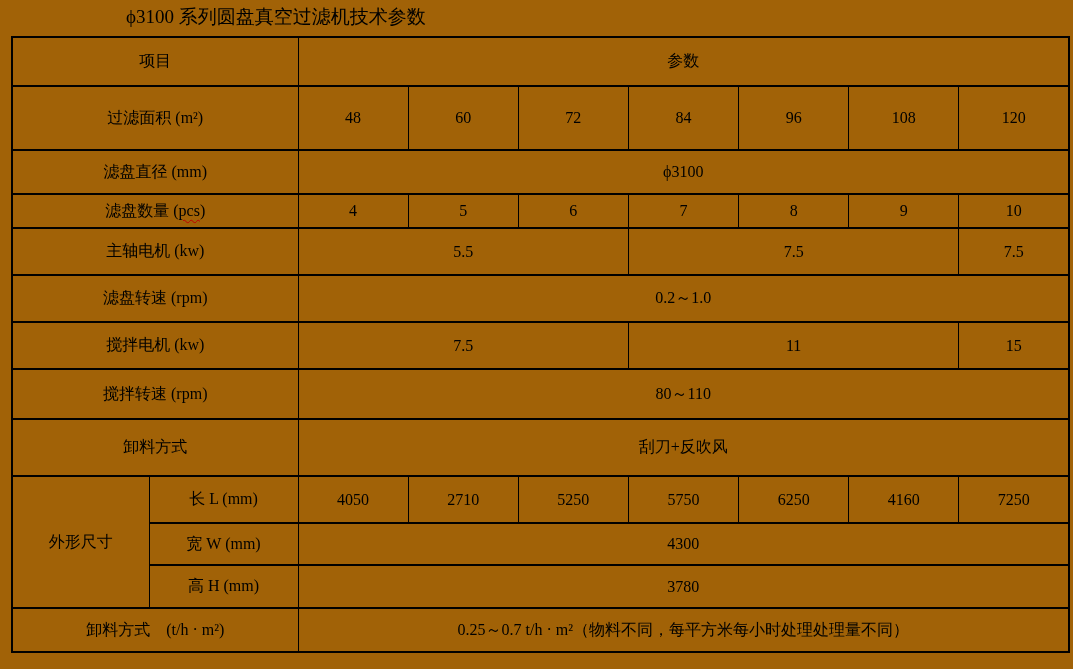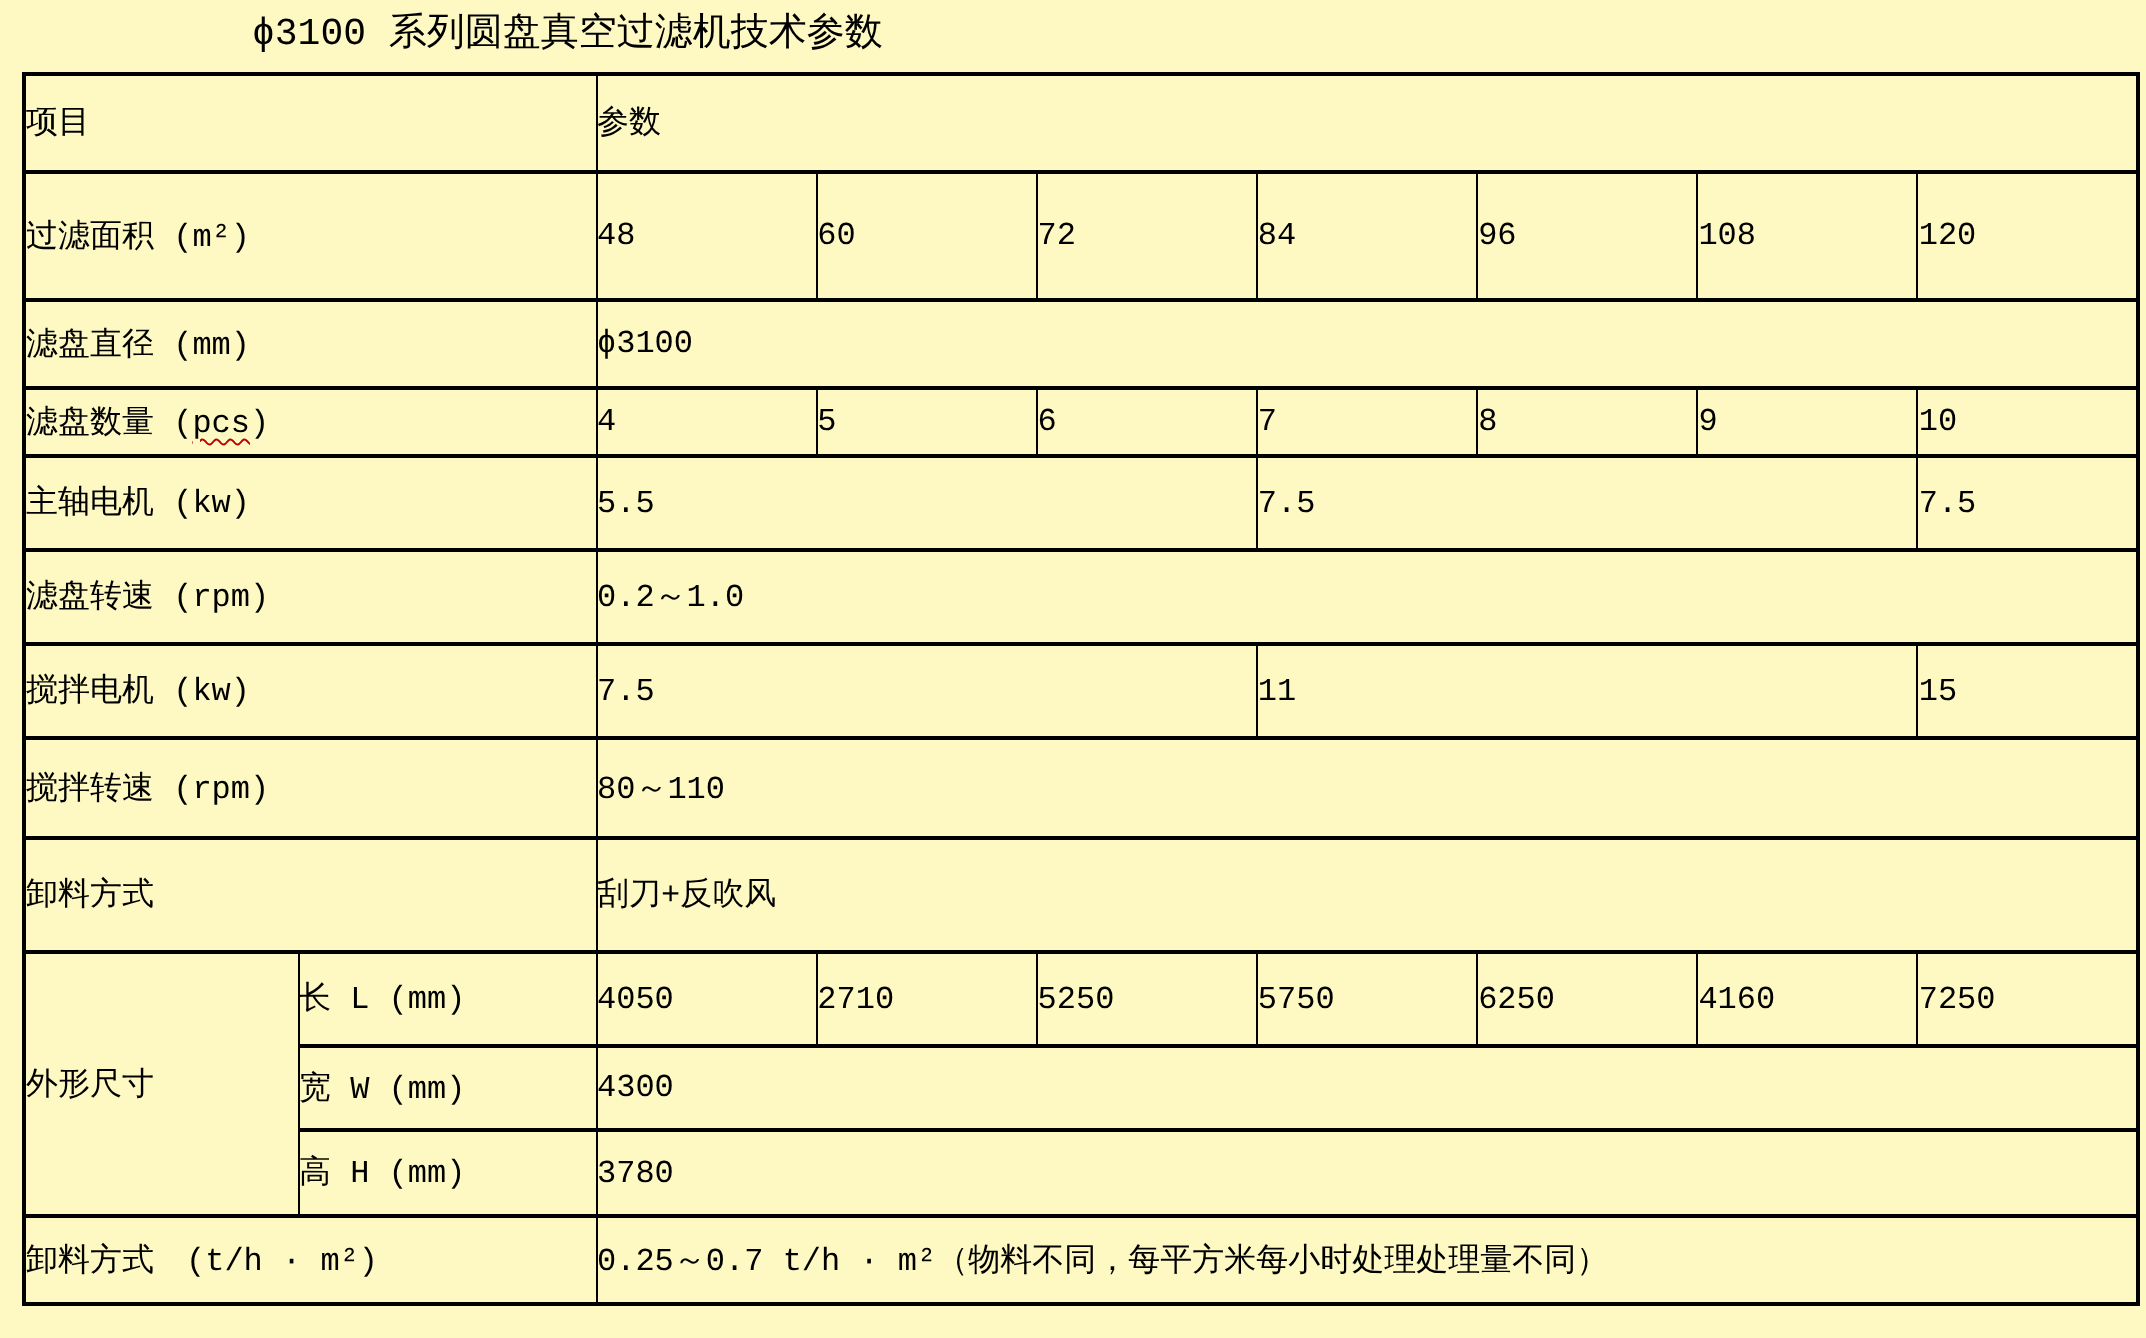--- a/index.html
+++ b/index.html
@@ -1,22 +1,22 @@
 <!DOCTYPE html>
 <html><head>
 <meta charset="utf-8">
 <style>
   html, body { margin: 0; padding: 0; background: #ffffff; }
   .page {
     position: relative;
     width: 1073px;
     height: 669px;
-    background: #fef9c3;
+    background: #a16207;
     color: #000000;
-    font-family: Liberation Mono, monospace;
+    font-family: Liberation Serif, serif;
     overflow: hidden;
   }
   .doc-title {
     position: absolute;
     left: 126px;
     top: 4px;
     font-size: 19px;
     line-height: 26px;
     white-space: nowrap;
   }
@@ -27,21 +27,21 @@
     width: 1059px;
     table-layout: fixed;
     border-collapse: collapse;
     border: 2px solid #000000;
     font-size: 16px;
   }
   table.spec td {
     border: 1px solid #000000;
     border-top-width: 2px;
     border-bottom-width: 2px;
-    text-align: left;
+    text-align: center;
     vertical-align: middle;
     padding: 0;
     overflow: hidden;
     white-space: nowrap;
   }
   td.lbl { text-align: left; padding-left: 11px; }
   td.sub { text-align: left; padding-left: 9px; }
   .misspell {
     text-decoration-line: underline;
     text-decoration-style: wavy;

